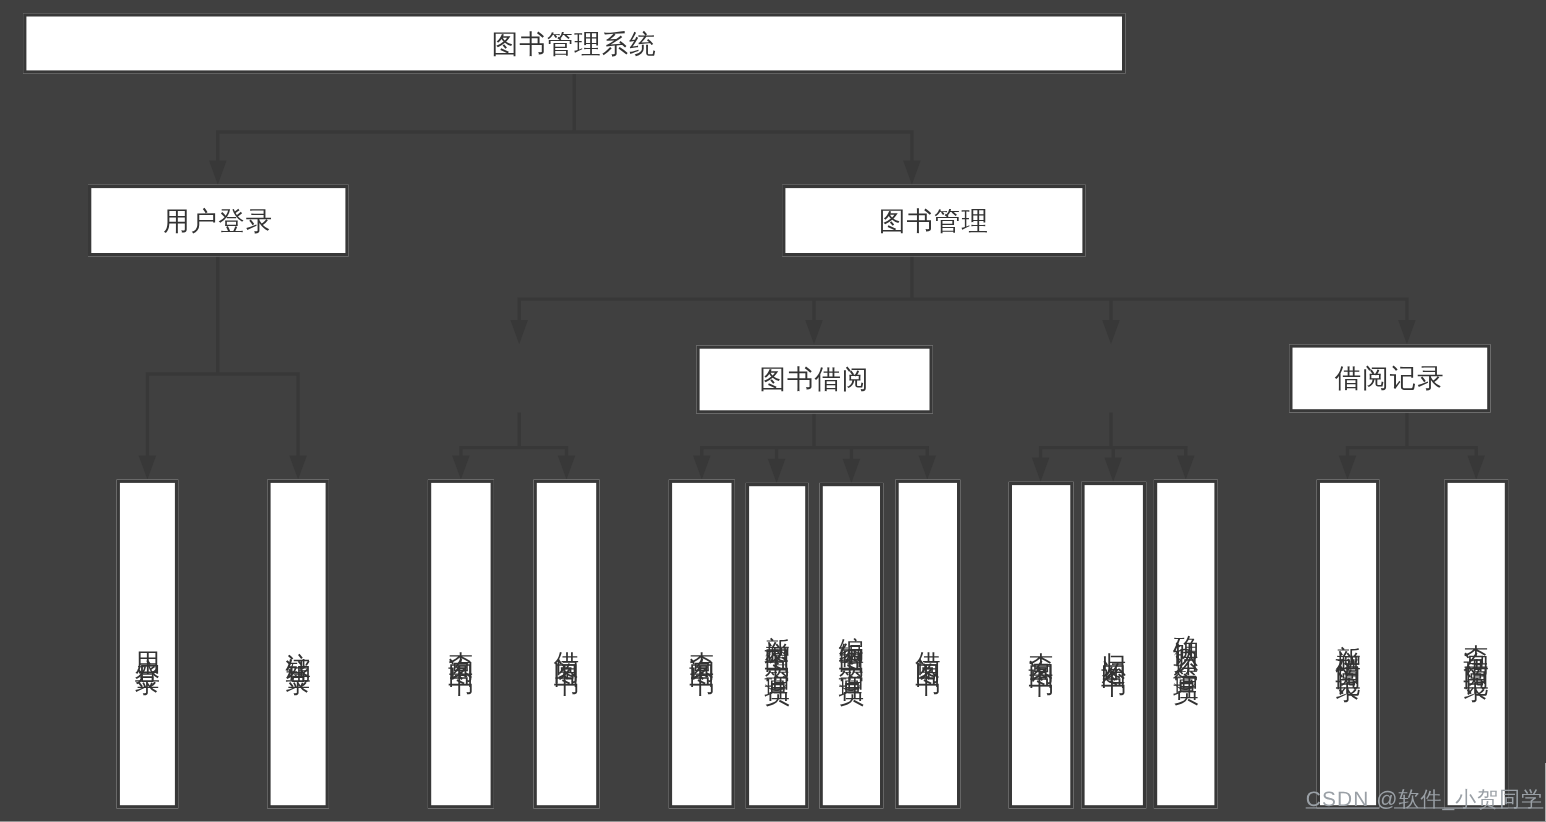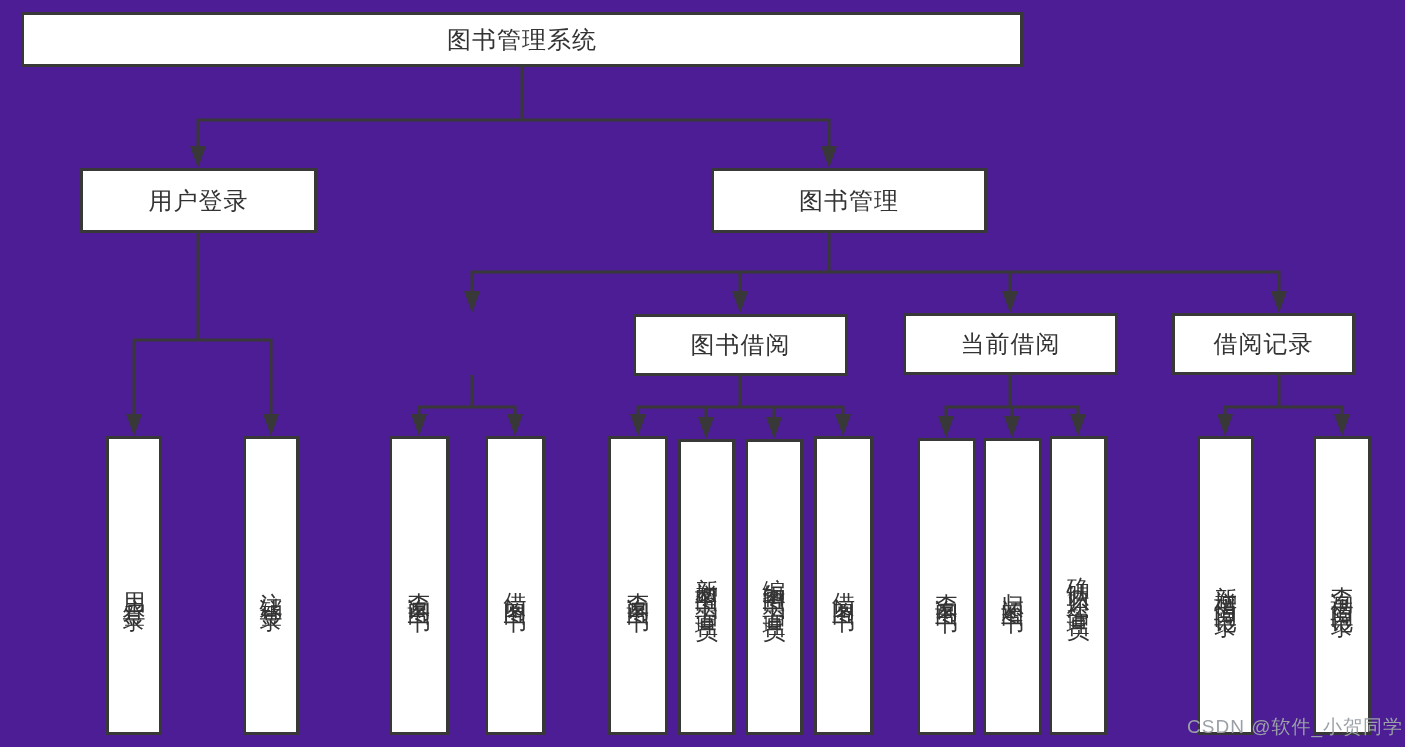--- a/index.html
+++ b/index.html
@@ -1,33 +1,33 @@
 <!DOCTYPE html>
 <html><head>
 <meta charset="utf-8">
 <style>
   html,body{margin:0;padding:0;background:#ffffff;}
   #stage{
-    position:relative;width:1405px;height:747px;background:#4c1d95;overflow:hidden;
+    position:relative;width:1405px;height:747px;background:#404040;overflow:hidden;
     font-family:"Liberation Sans",sans-serif;color:#333333;
   }
   #connectors{position:absolute;left:0;top:0;pointer-events:none;}
   .node{
     position:absolute;box-sizing:border-box;background:#ffffff;
     border:3px solid #383838;display:flex;align-items:center;justify-content:center;
     color:#333333;
   }
   .h{font-size:24px;letter-spacing:1px;}
   .v{
     writing-mode:vertical-rl;text-orientation:mixed;
     font-size:23px;letter-spacing:6px;line-height:1;
   }
   .watermark{
     position:absolute;right:2px;top:714px;font-size:19px;letter-spacing:1px;
-    color:#9aa0a6;white-space:nowrap;
+    color:#9aa0a6;white-space:nowrap;text-decoration:underline;
   }
 </style>
 </head>
 <body>
 
 <div id="stage">
 
   <svg id="connectors" width="1405" height="747" viewBox="0 0 1405 747">
     <g stroke="#383838" stroke-width="3" fill="none">
       <path d="M522 67 V120 M196.5 120 H830.5 M198 120 V150 M829 120 V150"></path>
@@ -60,21 +60,20 @@
       <polygon points="1334,414 1350,414 1342,436"></polygon>
     </g>
   </svg>
 
   <div class="node h" style="left:21px;top:12px;width:1002px;height:55px">图书管理系统</div>
 
   <div class="node h" style="left:80px;top:168px;width:237px;height:65px">用户登录</div>
   <div class="node h" style="left:711px;top:168px;width:276px;height:65px">图书管理</div>
 
   <div class="node h" style="left:633px;top:314px;width:215px;height:62px">图书借阅</div>
-  <div class="node h" style="left:903px;top:313px;width:215px;height:62px">当前借阅</div>
   <div class="node h" style="left:1172px;top:313px;width:183px;height:62px">借阅记录</div>
 
   <div class="node v" style="left:106px;top:436px;width:56px;height:299px">用户登录</div>
   <div class="node v" style="left:243px;top:436px;width:56px;height:299px">注销登录</div>
 
   <div class="node v" style="left:389px;top:436px;width:60px;height:299px">查询图书</div>
   <div class="node v" style="left:485px;top:436px;width:60px;height:299px">借阅图书</div>
 
   <div class="node v" style="left:608px;top:436px;width:60px;height:299px">查询图书</div>
   <div class="node v" style="left:678px;top:439px;width:57px;height:296px">新增图书（管理员）</div>

